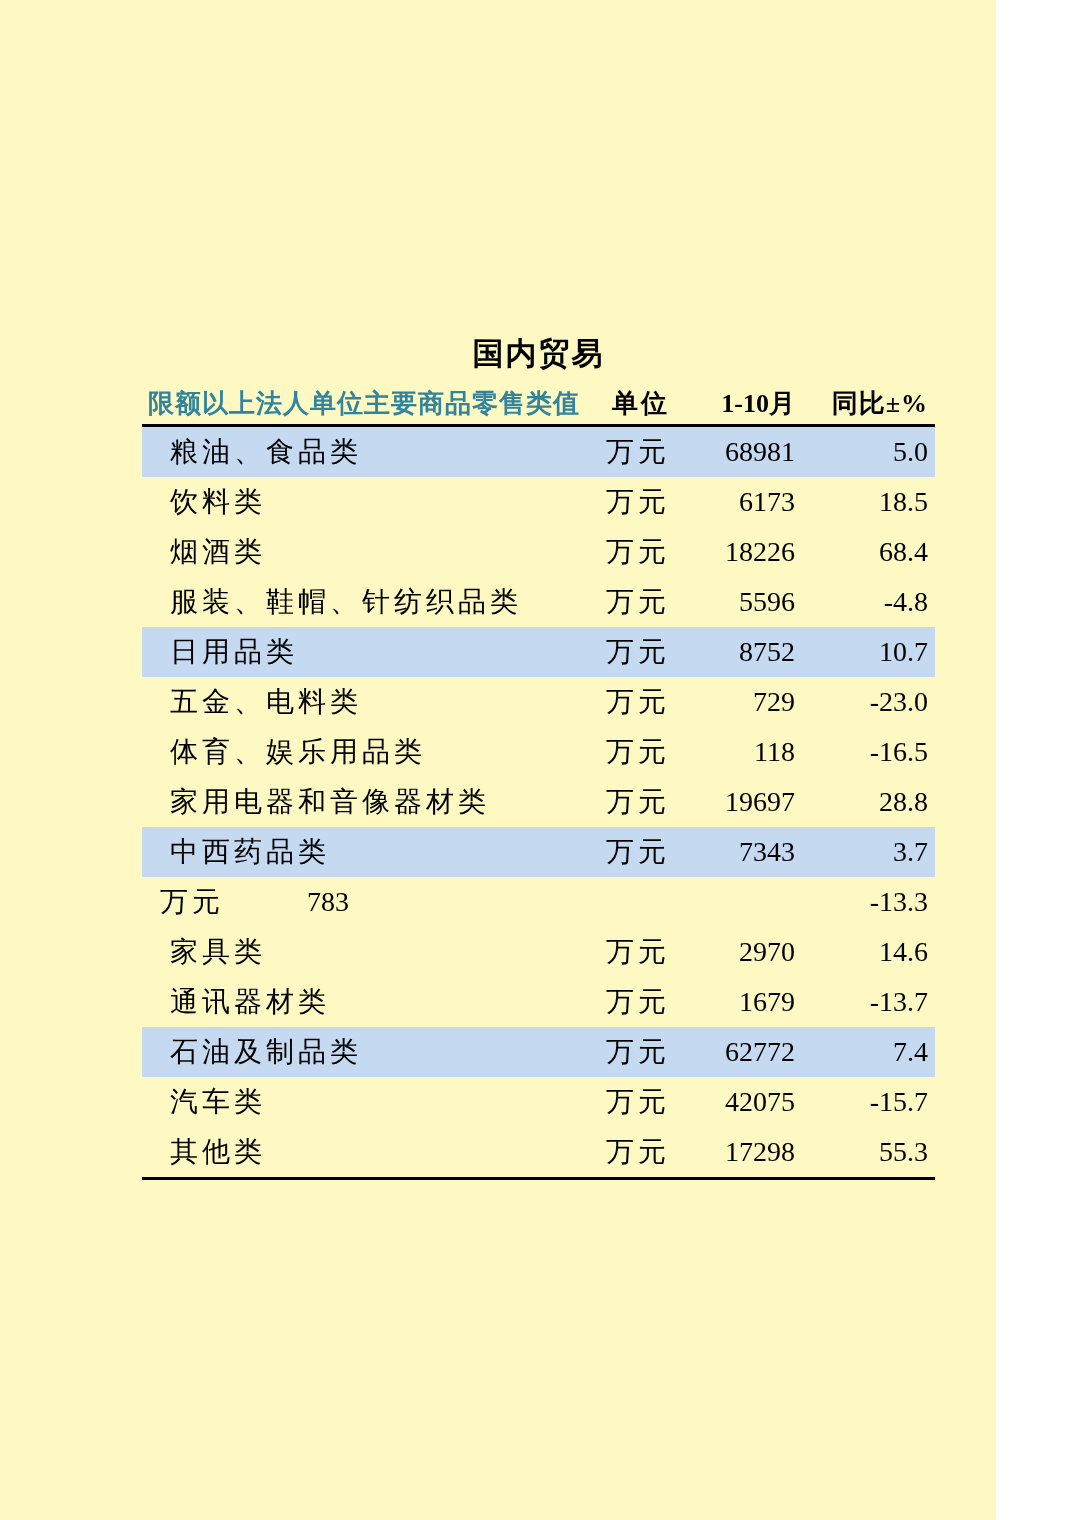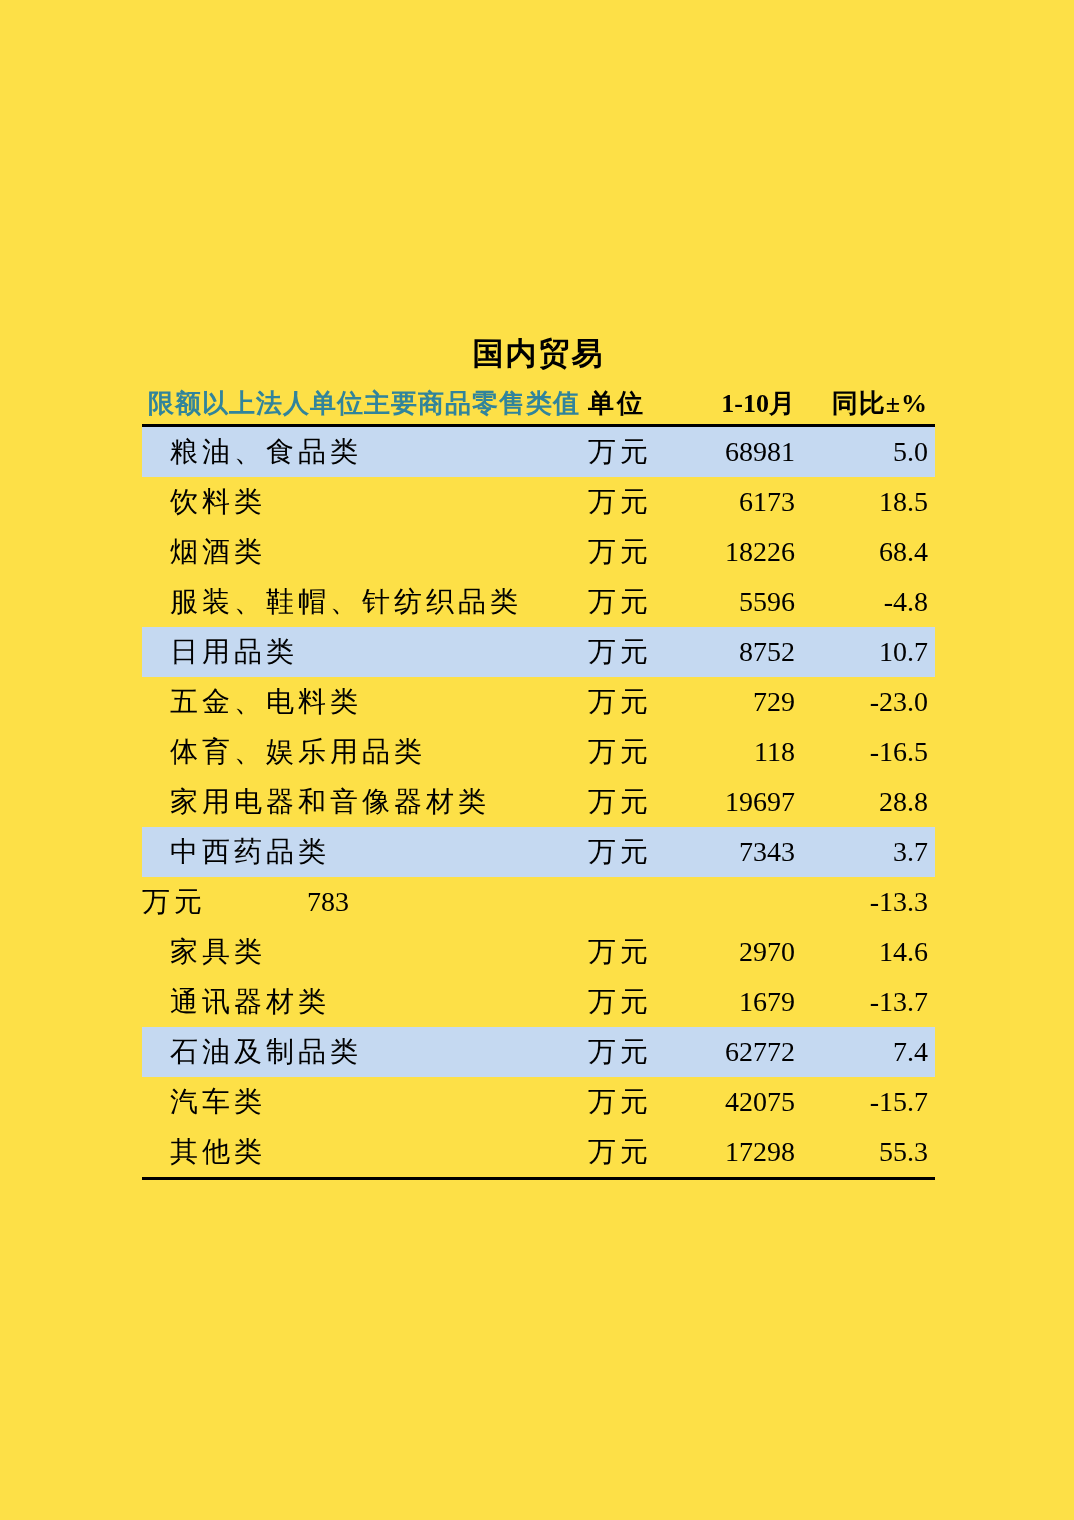--- a/index.html
+++ b/index.html
@@ -4,23 +4,23 @@
 <style>
   html, body { margin: 0; padding: 0; }
   body {
     width: 1074px; height: 1520px;
     background: #ffffff;
     font-family: "Liberation Serif", "DejaVu Serif", serif;
     color: #000000;
   }
   .page {
     position: relative;
-    width: 1074px; height: 1520px;
+    width: 996px; height: 1520px;
     overflow: hidden;
-    background: #fde047;
+    background: #fef9c3;
   }
   .doc-title {
     position: absolute;
     left: 142px; top: 329px; width: 793px;
     text-align: center;
     font-family: "Liberation Sans", "DejaVu Sans", sans-serif;
     font-weight: bold;
     font-size: 31px;
     line-height: 50px;
     letter-spacing: 2px;
@@ -54,21 +54,21 @@
     text-align: left;
     overflow: hidden;
   }
   .header-row .c-cat {
     padding-left: 6px;
     letter-spacing: 1px;
   }
   .c-unit {
     flex: 0 0 82px;
     letter-spacing: 4px;
-    text-align: left;
+    text-align: right;
   }
   .header-row .c-unit { letter-spacing: 3px; }
   .c-val {
     flex: 0 0 125px;
     text-align: right;
     letter-spacing: 0;
   }
   .c-yoy {
     flex: 1 1 auto;
     box-sizing: border-box;

